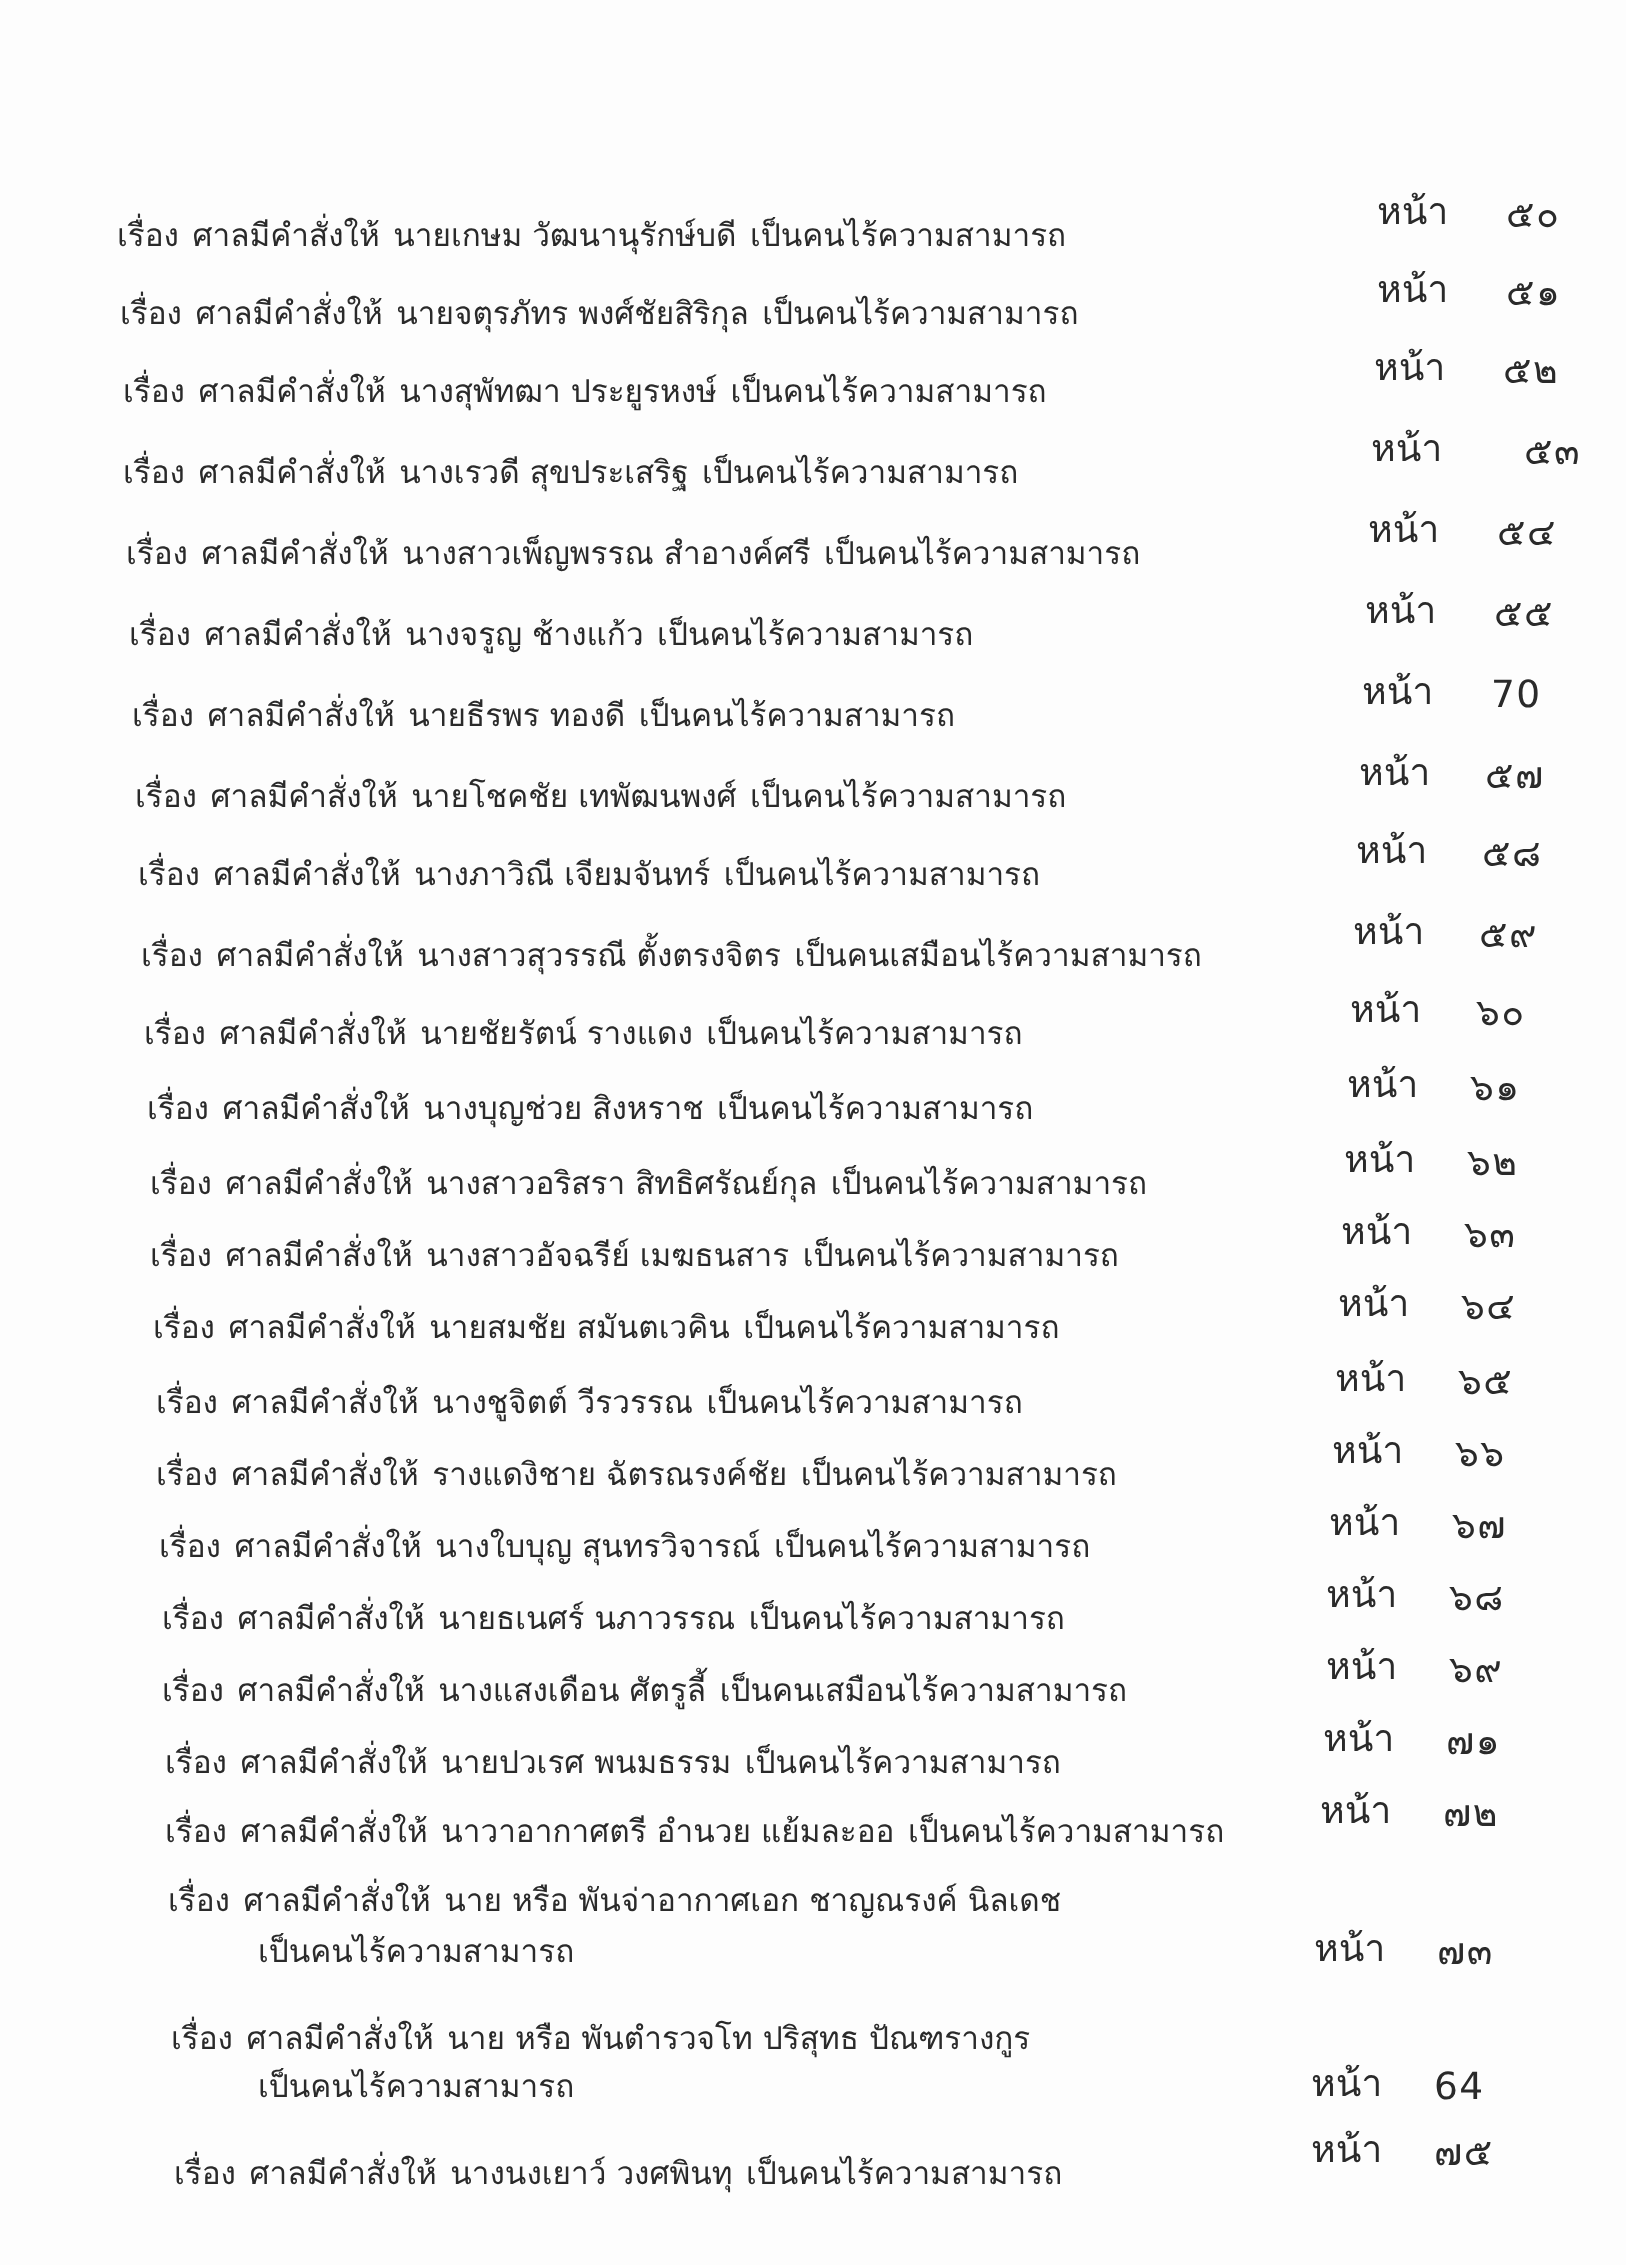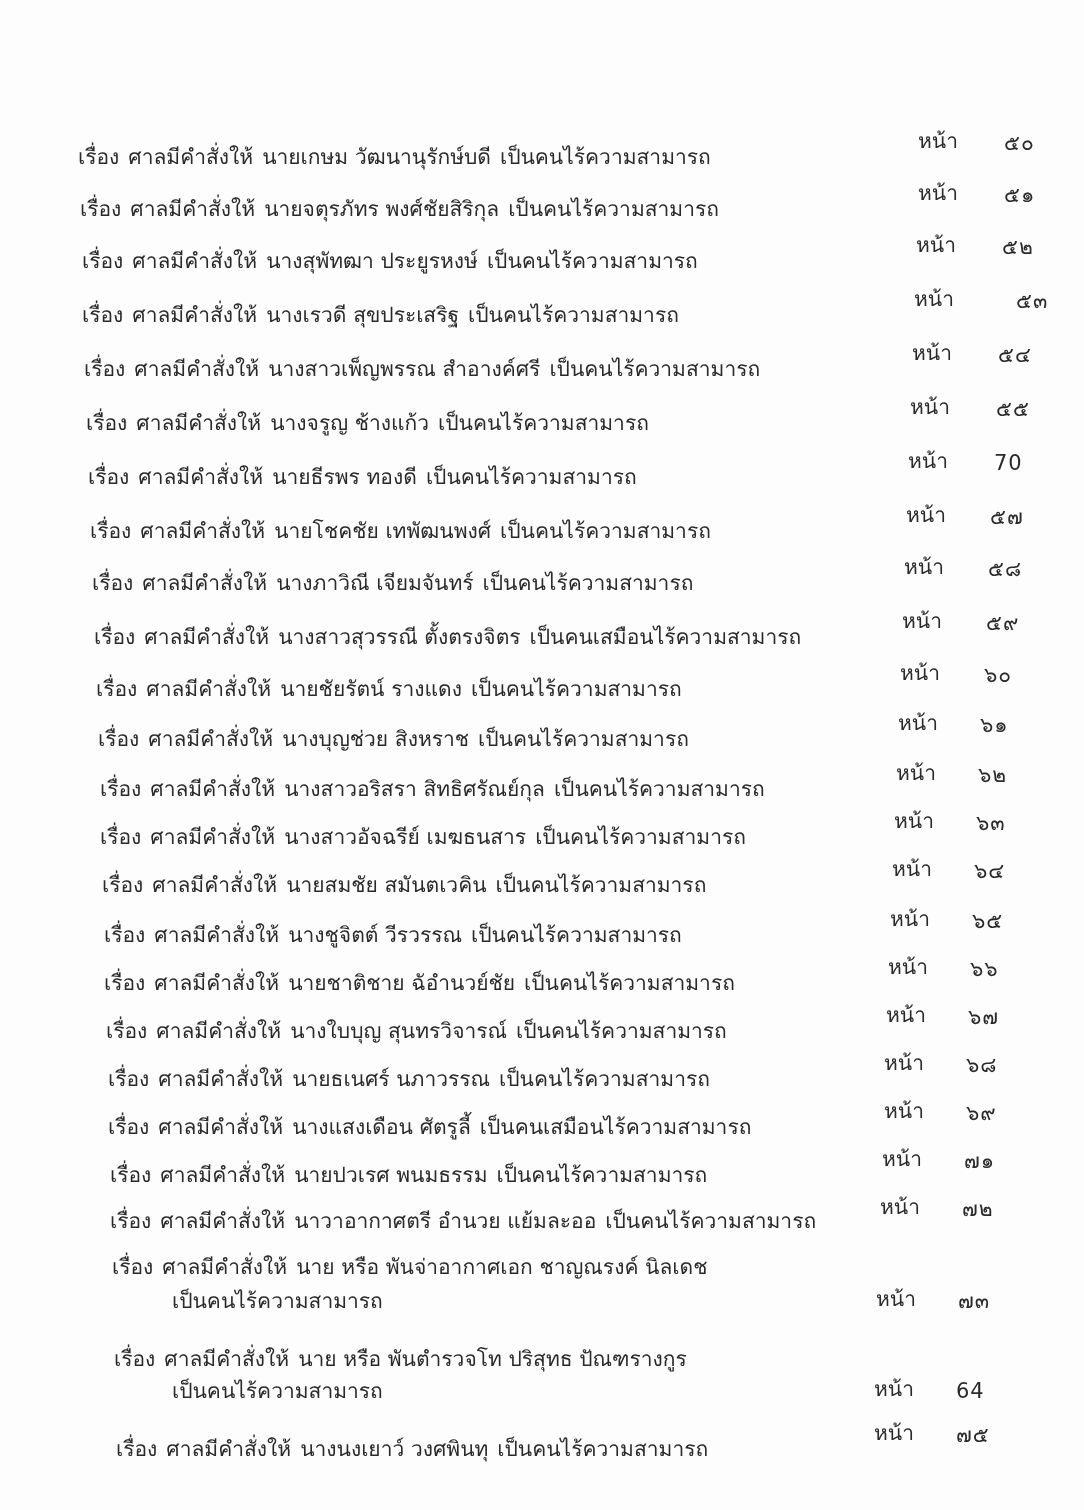--- a/index.html
+++ b/index.html
@@ -16,21 +16,21 @@
     position: absolute;
     height: 34px;
     font-size: 21px;
     line-height: 34px;
     white-space: nowrap;
   }
   .row .label { position: absolute; left: 0; top: 14px; }
   .row .label span { margin-right: 9px; }
   .page-word, .page-num {
     position: absolute;
-    font-size: 21px;
+    font-size: 25px;
     line-height: 34px;
     white-space: nowrap;
   }
   .page-num { letter-spacing: 1px; }
   .cont {
     position: absolute;
     font-size: 21px;
     line-height: 34px;
     white-space: nowrap;
   }
@@ -130,21 +130,21 @@
   <div class="page-word" style="left:892px;top:852px;">หน้า</div>
   <div class="page-num" style="left:974px;top:854px;">๖๔</div>
 
   <div class="row" style="left:104px;top:904px;">
     <div class="label"><span>เรื่อง</span><span>ศาลมีคำสั่งให้</span><span>นางชูจิตต์ วีรวรรณ</span><span>เป็นคนไร้ความสามารถ</span></div>
   </div>
   <div class="page-word" style="left:890px;top:902px;">หน้า</div>
   <div class="page-num" style="left:972px;top:904px;">๖๕</div>
 
   <div class="row" style="left:104px;top:952px;">
-    <div class="label"><span>เรื่อง</span><span>ศาลมีคำสั่งให้</span><span>นายชาติชาย ฉัอำนวย์ชัย</span><span>เป็นคนไร้ความสามารถ</span></div>
+    <div class="label"><span>เรื่อง</span><span>ศาลมีคำสั่งให้</span><span>รางแดงิชาย ฉัตรณรงค์ชัย</span><span>เป็นคนไร้ความสามารถ</span></div>
   </div>
   <div class="page-word" style="left:888px;top:950px;">หน้า</div>
   <div class="page-num" style="left:970px;top:952px;">๖๖</div>
 
   <div class="row" style="left:106px;top:1000px;">
     <div class="label"><span>เรื่อง</span><span>ศาลมีคำสั่งให้</span><span>นางใบบุญ สุนทรวิจารณ์</span><span>เป็นคนไร้ความสามารถ</span></div>
   </div>
   <div class="page-word" style="left:886px;top:998px;">หน้า</div>
   <div class="page-num" style="left:968px;top:1000px;">๖๗</div>
 

